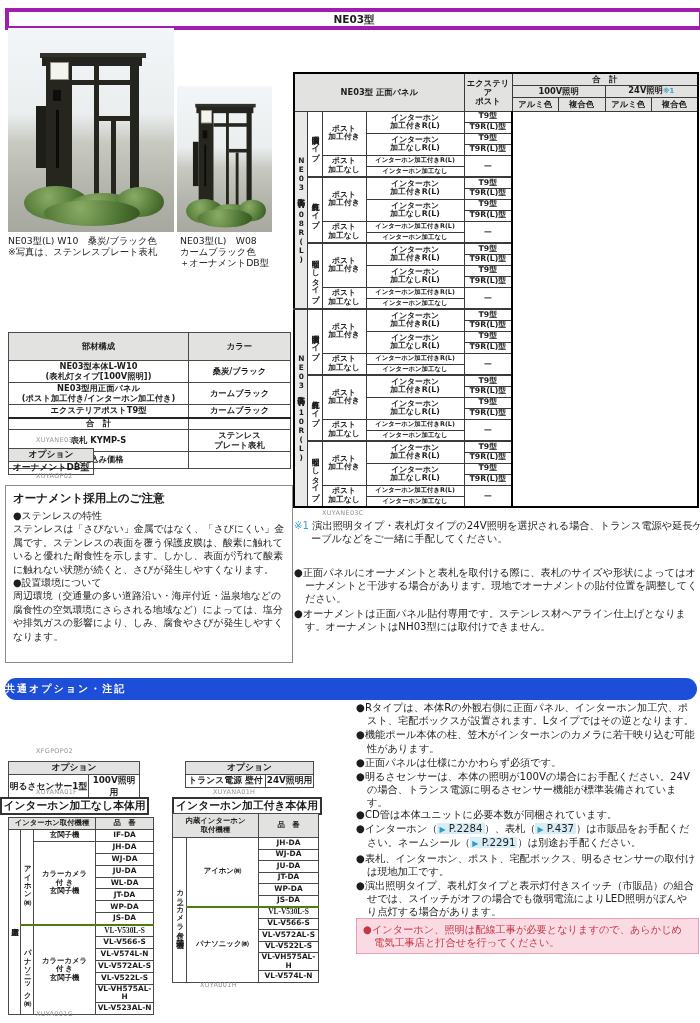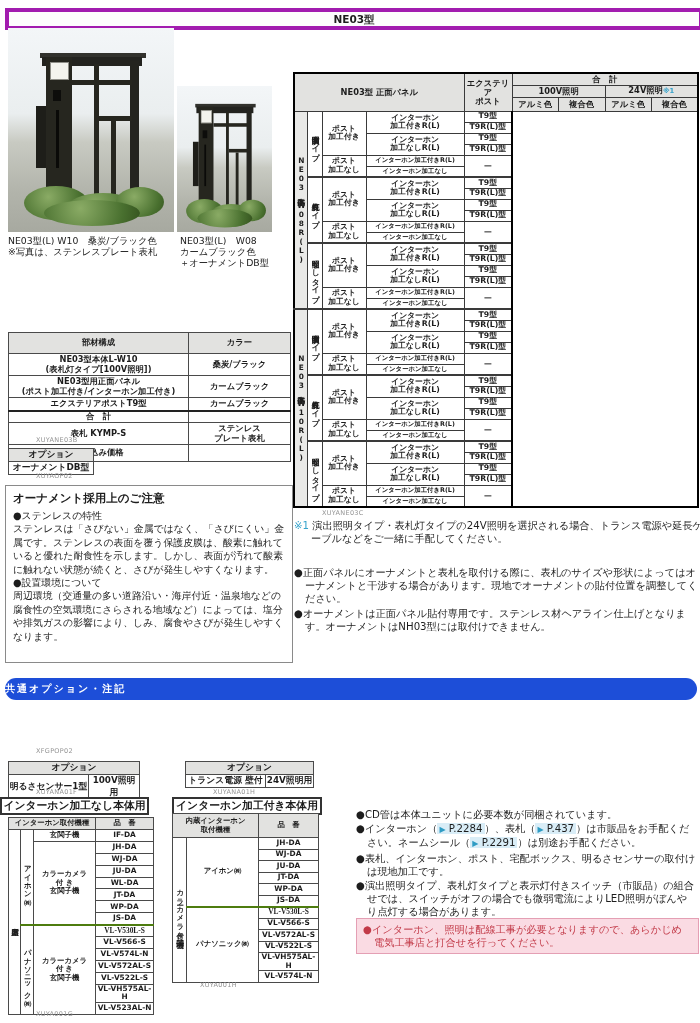--- a/index.html
+++ b/index.html
@@ -146,21 +146,21 @@
     <div>カームブラック色</div>
     <div>＋オーナメントDB型</div>
   </div>
 
   <table class="abs ptable" style="left:8px;top:332px;width:282px">
     <colgroup>
         <col style="width:180px">
         <col style="width:102px">
       </colgroup>
     <tbody>
-        <tr style="height:21px">
+        <tr style="height:28px">
       <td class="hd">部材構成</td>
       <td class="hd">カラー</td>
     </tr>
     <tr style="height:22px">
       <td class="pre">NE03型本体L-W10
 (表札灯タイプ[100V照明])</td>
       <td>桑炭/ブラック</td>
     </tr>
     <tr style="height:22px">
       <td class="pre">NE03型用正面パネル
@@ -590,20 +590,26 @@
         <tr>
           <td class="sc">VL-VH575AL-H</td>
         </tr>
         <tr>
           <td class="sc">VL-V574L-N</td>
         </tr>
       </tbody>
   </table>
   <div class="abs code" style="left:172px;top:981px">XUYA001H</div>
 
+  <div class="abs" id="notes-a" style="left:356px;top:701px;width:341px">
+      <div class="note">●Rタイプは、本体Rの外観右側に正面パネル、インターホン加工穴、ポスト、宅配ボックスが設置されます。Lタイプではその逆となります。</div>
+      <div class="note">●機能ポール本体の柱、笠木がインターホンのカメラに若干映り込む可能性があります。</div>
+      <div class="note">●正面パネルは仕様にかかわらず必須です。</div>
+      <div class="note">●明るさセンサーは、本体の照明が100Vの場合にお手配ください。24Vの場合、トランス電源に明るさセンサー機能が標準装備されています。</div>
+    </div>
   <div class="abs" id="notes-b" style="left:356px;top:808px;width:341px">
       <div class="note">●CD管は本体ユニットに必要本数が同梱されています。</div>
       <div class="note"><span>●インターホン（</span><span class="ref"><span class="arr">▶</span> P.2284</span><span>）、表札（</span><span class="ref"><span class="arr">▶</span> P.437</span><span>）は市販品をお手配ください。ネームシール（</span><span class="ref"><span class="arr">▶</span> P.2291</span><span>）は別途お手配ください。</span></div>
       <div class="note">●表札、インターホン、ポスト、宅配ボックス、明るさセンサーの取付けは現地加工です。</div>
       <div class="note">●演出照明タイプ、表札灯タイプと表示灯付きスイッチ（市販品）の組合せでは、スイッチがオフの場合でも微弱電流によりLED照明がぼんやり点灯する場合があります。</div>
     </div>
 
   <div class="abs warn" style="left:356px;top:918px;width:329px">
     <div class="inner">●インターホン、照明は配線工事が必要となりますので、あらかじめ電気工事店と打合せを行ってください。</div>
   </div>

